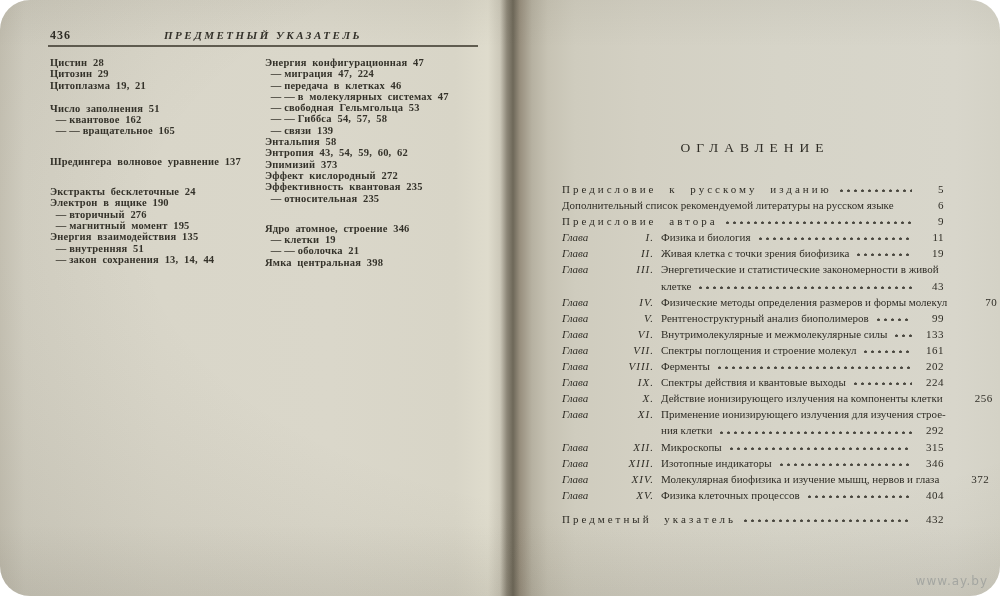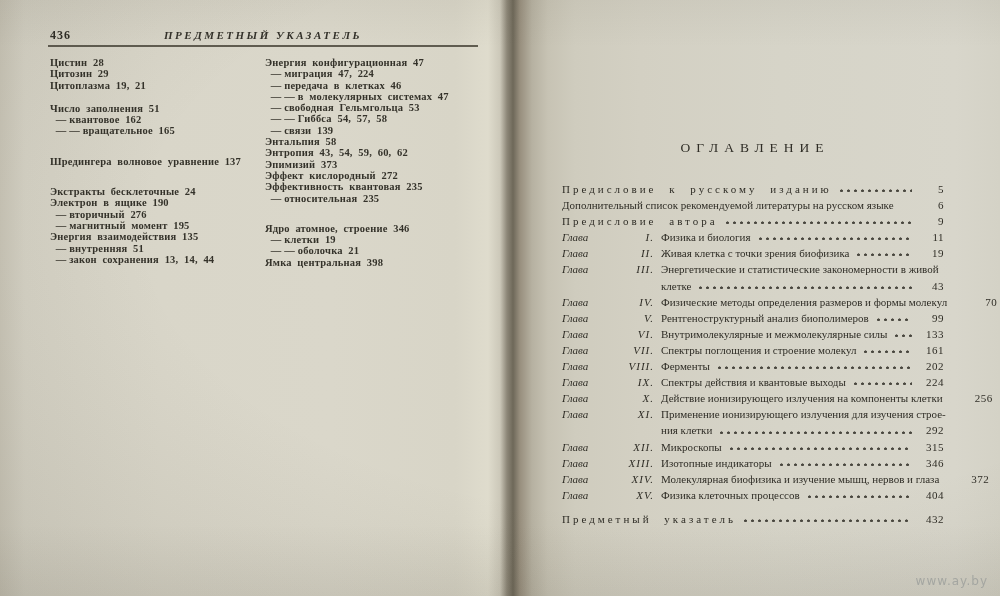--- a/index.html
+++ b/index.html
@@ -6,20 +6,21 @@
   .book{
     position:relative;
     width:1000px;height:596px;
     overflow:hidden;
     font-family:"Liberation Serif", serif;
     background:linear-gradient(90deg,
       #c8c4b6 0px, #d4d1c4 25px, #d9d6c9 160px, #dad7ca 330px, #d8d5c7 455px,
       #dfdccd 488px, #ccc8b9 500px, #8d8778 507px, #6e6859 513px,
       #988f7e 520px, #b6b1a1 532px, #c7c3b4 548px, #cfccbe 575px,
       #d3d0c3 640px, #d6d4c8 780px, #d8d6cb 955px, #d4d2c6 1000px);
+    border-radius:30px;
   }
   .vignette{
     position:absolute;inset:0;pointer-events:none;
     background:
       radial-gradient(ellipse at 68% 38%, rgba(0,0,0,0) 55%, rgba(58,52,36,0.10) 100%),
       linear-gradient(180deg, rgba(70,64,48,0.05) 0%, rgba(0,0,0,0) 8%, rgba(0,0,0,0) 88%, rgba(70,64,48,0.07) 100%);
   }
 
   
   .lp-num{

